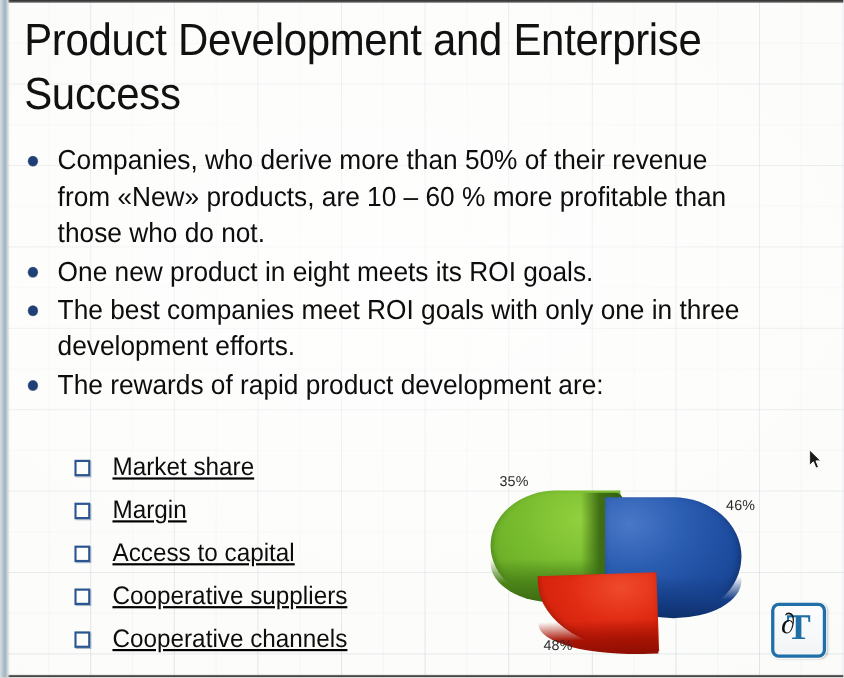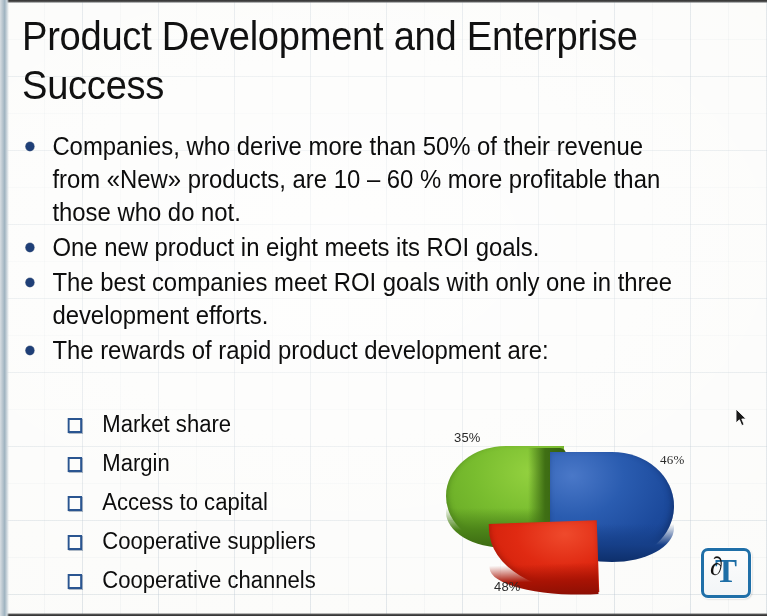--- a/index.html
+++ b/index.html
@@ -116,20 +116,21 @@
   .bullet-text { display: block; }
 
   .sub-list {
     position: absolute;
     left: 60px;
     top: 405px;
     margin: 0;
     padding: 0;
     list-style: none;
     width: 430px;
+    text-decoration: underline;
   }
 
   .sub-row {
     position: relative;
     padding-left: 44px;
     height: 39px;
     line-height: 39px;
     font-size: 23px;
     color: #0d0d0d;
     transform: scaleX(0.96);
@@ -262,21 +263,21 @@
   }
 
   .pie-label {
     position: absolute;
     font-size: 13px;
     color: #2b2b2b;
     letter-spacing: 0.2px;
     white-space: nowrap;
   }
   .label-green { left: 22px; top: 6px; }
-  .label-blue  { left: 228px; top: 28px; font-family: Liberation Serif, serif; }
+  .label-blue  { left: 228px; top: 28px; }
   .label-red   { left: 62px; top: 155px; }
 
   
   .logo {
     position: absolute;
     left: 701px;
     top: 548px;
     width: 44px;
     height: 44px;
     border: 3px solid #1f6fa8;

